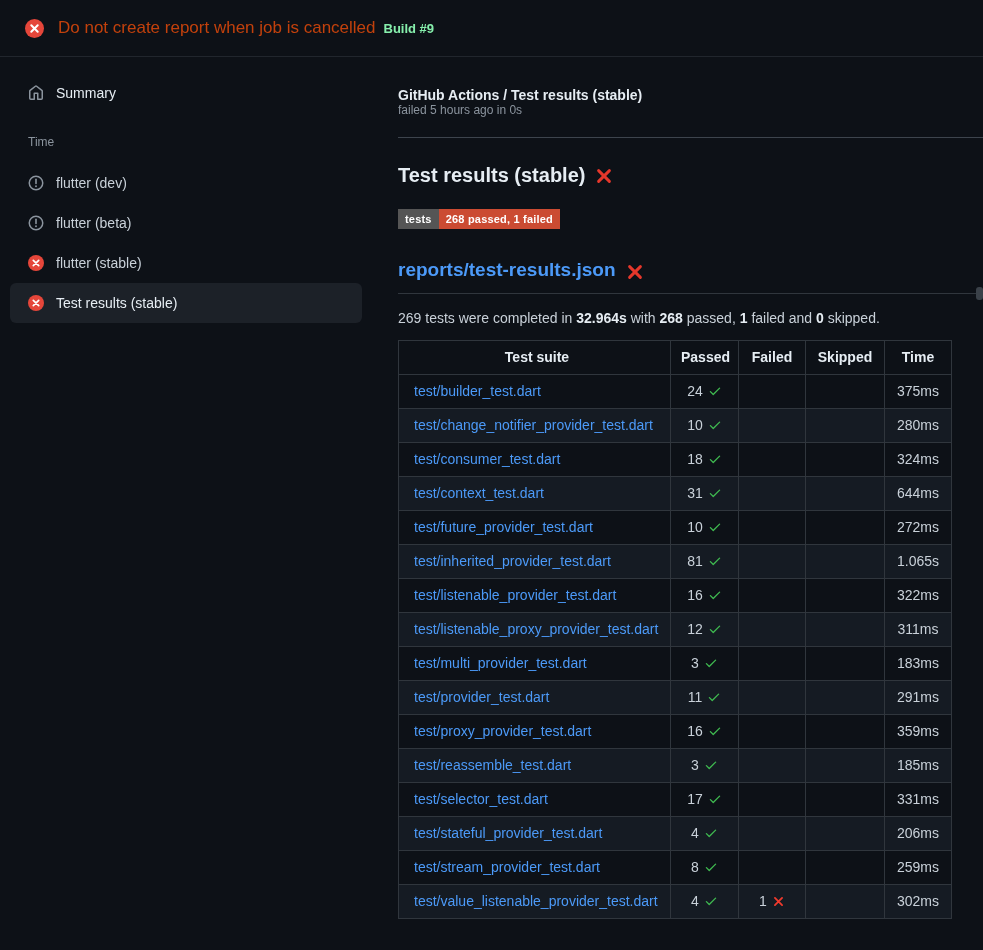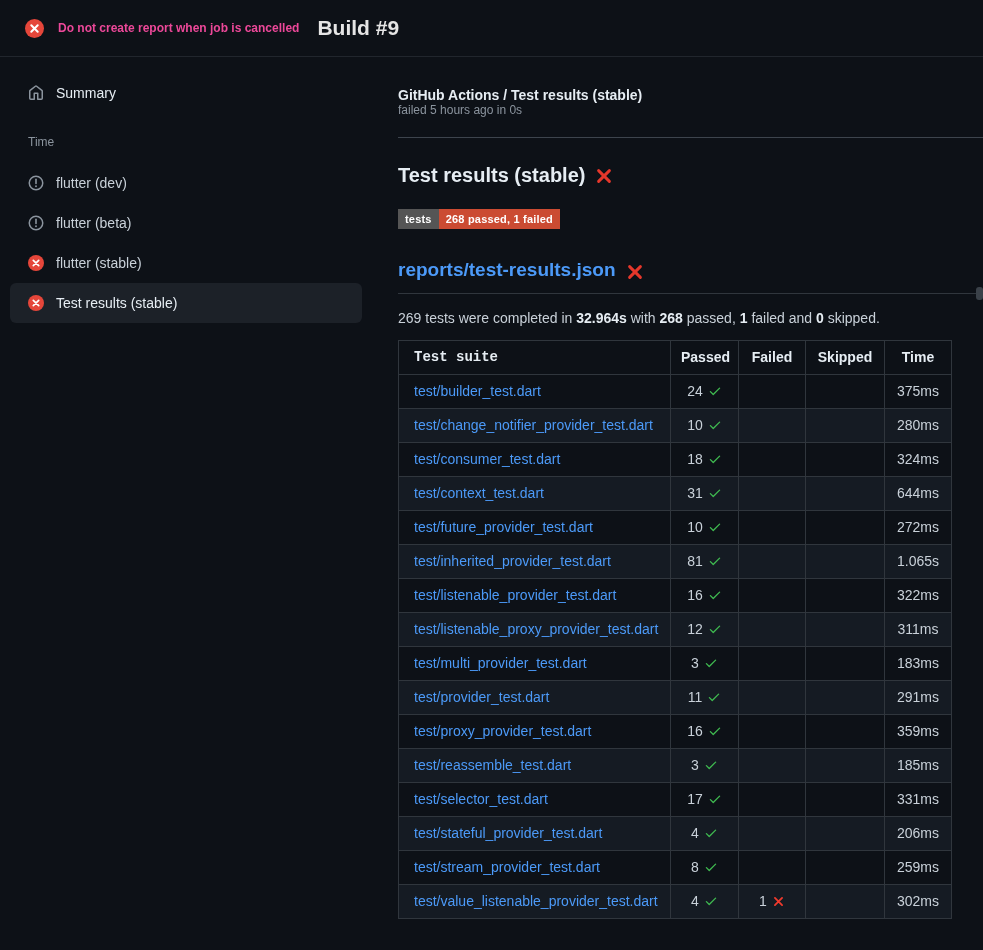--- a/index.html
+++ b/index.html
@@ -3,22 +3,22 @@
 <meta charset="utf-8">
 <style>
   * { margin:0; padding:0; box-sizing:border-box; }
   html,body { width:983px; height:950px; }
   body { background:#0d1117; color:#c9d1d9; font-family:"Liberation Sans",sans-serif; font-size:14px; overflow:hidden; position:relative; }
   svg { display:block; }
 
   
   .app-header { display:flex; align-items:center; height:57px; padding:0 25px; border-bottom:1px solid #21262d; }
   .hdr-icon { margin-right:14px; flex:none; }
-  .hdr-title { font-size:12px; font-weight:700; color:#ec4899; white-space:nowrap; }
-  .hdr-build { font-size:21px; font-weight:600; color:#e5e5e5; margin-left:18px; white-space:nowrap; }
+  .hdr-title { font-size:17px; font-weight:400; color:#c2410c; white-space:nowrap; }
+  .hdr-build { font-size:13px; font-weight:600; color:#86efac; margin-left:8px; white-space:nowrap; }
 
   .layout { display:flex; align-items:flex-start; }
 
   
   .sidebar { width:375px; flex:none; padding:16px 13px 0 10px; }
   .side-item { display:flex; align-items:center; height:40px; padding:0 12px 0 18px; border-radius:6px; cursor:pointer; }
   .side-item .s-icon { margin-right:12px; flex:none; }
   .side-item.selected { background:#1c2128; }
   .summary-label { color:#e6edf3; }
   .jobs-heading { color:#8b949e; font-size:12px; margin:22px 0 14px 18px; }
@@ -41,21 +41,21 @@
   .report-heading { display:flex; align-items:flex-end; gap:10px; margin:30px -32px 0 0; padding-bottom:12px; border-bottom:1px solid #30363d; }
   .report-link { font-size:19px; font-weight:700; color:#4c9af8; text-decoration:none; }
 
   .summary-line { margin-top:16px; color:#c9d1d9; }
   .summary-line b { color:#e6edf3; font-weight:700; }
 
   
   table.results { margin-top:14px; border-collapse:collapse; table-layout:fixed; width:553px; }
   .results th, .results td { border:1px solid #30363d; line-height:17px; }
   .results th { font-weight:700; color:#e6edf3; padding:8px 10px; text-align:center; background:#0d1117; }
-  .results th.h-suite { text-align:left; padding-left:15px;font-family:Liberation Mono, monospace; }
+  .results th.h-suite { text-align:center; padding-left:15px; }
   .results td { padding:8px 10px; text-align:center; color:#c9d1d9; }
   .results td.suite-cell { text-align:left; padding-left:15px; overflow:hidden; white-space:nowrap; }
   .results tbody tr:nth-child(even) { background:#151b23; }
   .suite-link { color:#4c9af8; text-decoration:none; }
   .cell-icon { display:inline-block; vertical-align:-2px; margin-left:5px; }
 
   .scrollbar-thumb { position:absolute; right:0; top:287px; width:7px; height:13px; background:#3a4149; border-radius:3px; }
 </style>
 </head>
 <body>

